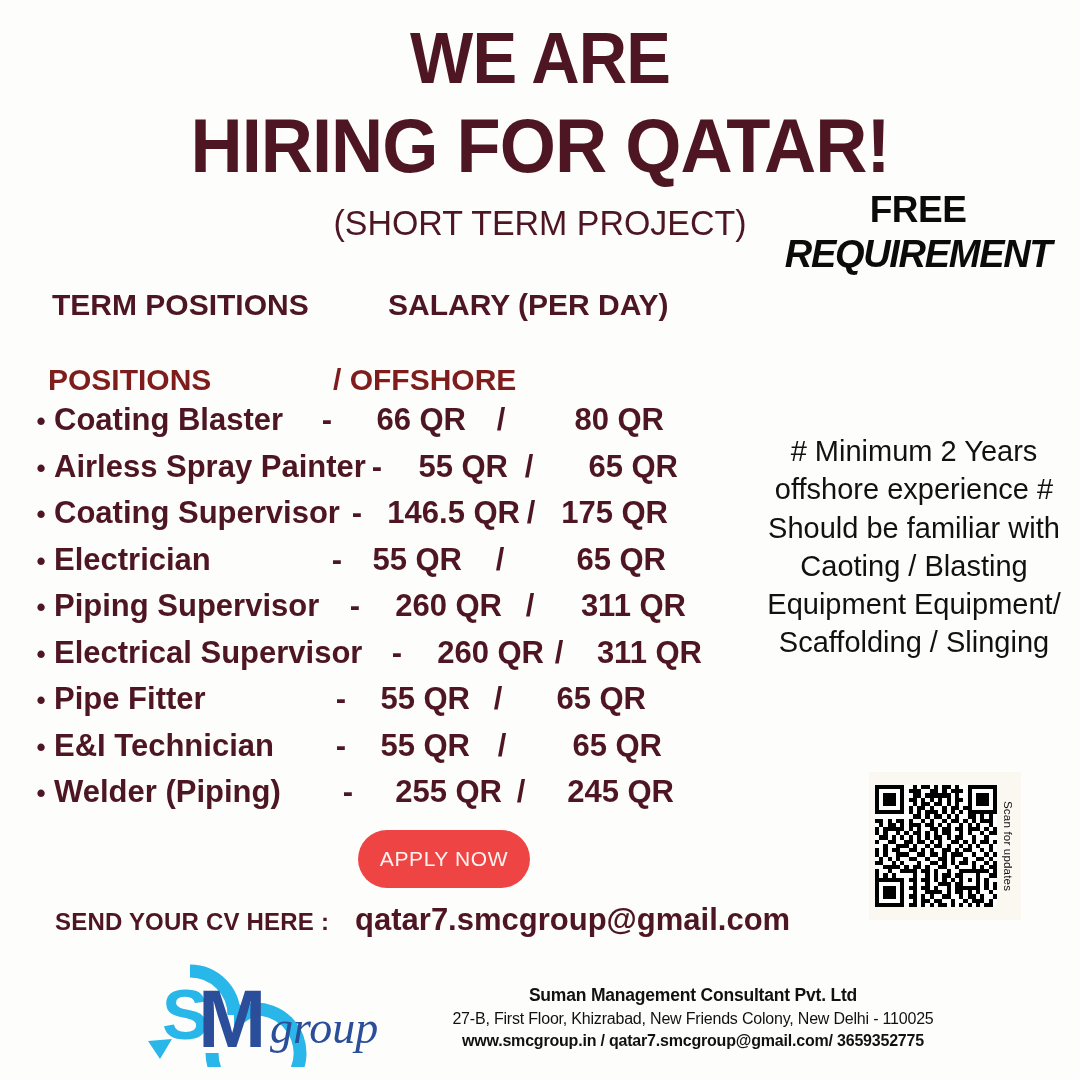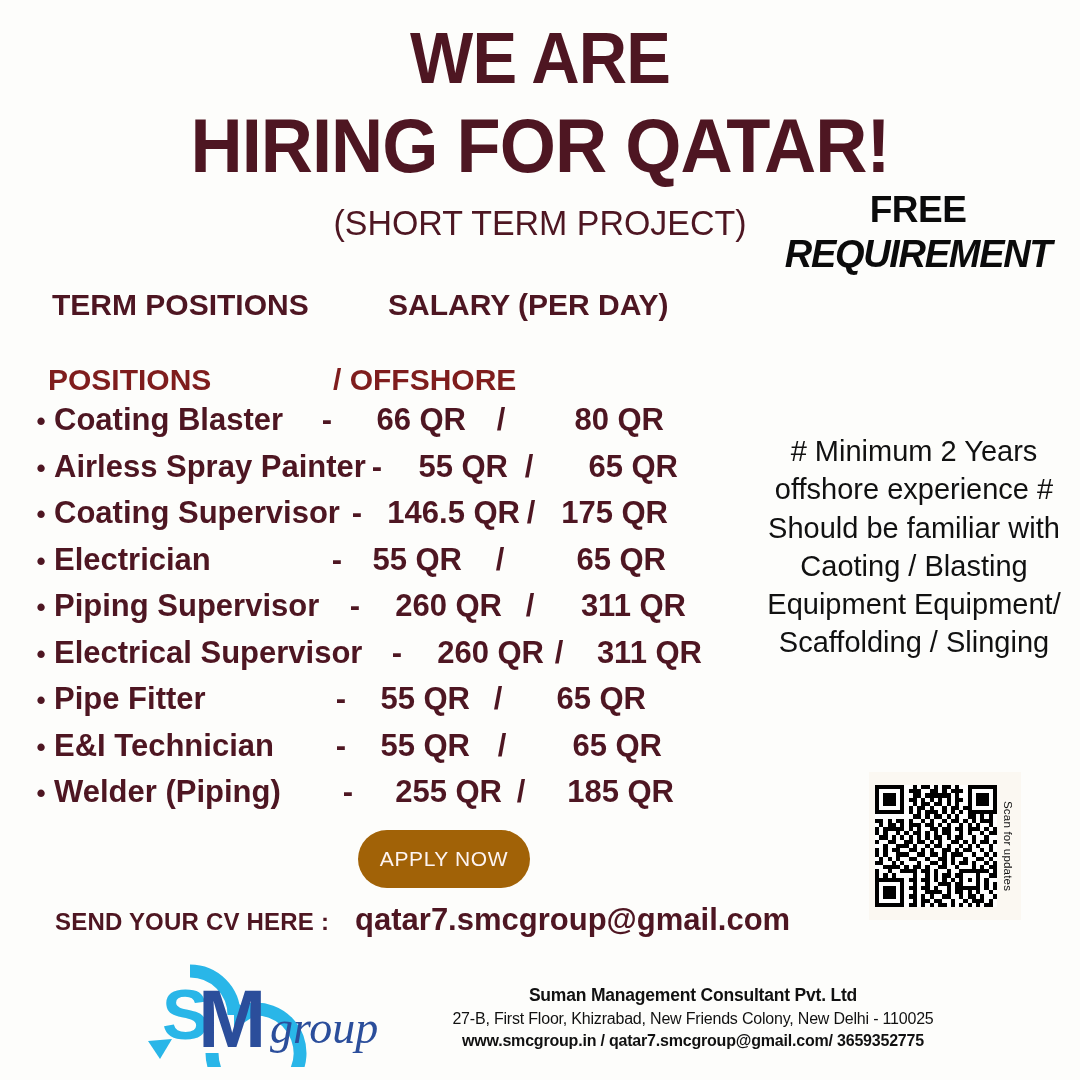--- a/index.html
+++ b/index.html
@@ -104,21 +104,21 @@
     text-align:center;
     font-size:29px; line-height:1.32;
     color:#111;
     font-weight:normal;
   }
 
   
   .applybtn {
     position:absolute; left:358px; top:830px;
     width:172px; height:58px;
-    background:#a16207;
+    background:#ef4444;
     border-radius:30px;
     color:#fdf4f2;
     font-size:21px;
     letter-spacing:0.6px;
     display:flex; align-items:center; justify-content:center;
     border:none; cursor:pointer;
   }
 
   
   .sendcv {
@@ -245,21 +245,21 @@
       <span class="onval">55 QR</span>
       <span class="slash">/</span>
       <span class="offval">65 QR</span>
     </div>
     <div class="jobrow r8">
       <span class="bullet">•</span>
       <span class="jobname">Welder (Piping)</span>
       <span class="dash">-</span>
       <span class="onval">255 QR</span>
       <span class="slash">/</span>
-      <span class="offval">185 QR</span>
+      <span class="offval">245 QR</span>
     </div>
   </div>
 
   <div class="reqnotes"># Minimum 2 Years offshore experience # Should be familiar with Caoting / Blasting Equipment Equipment/ Scaffolding / Slinging</div>
 
   <button class="applybtn">APPLY NOW</button>
 
   <div class="sendcv">
     <span class="lbl">SEND YOUR CV HERE :</span>
     <span class="mail">qatar7.smcgroup@gmail.com</span>

